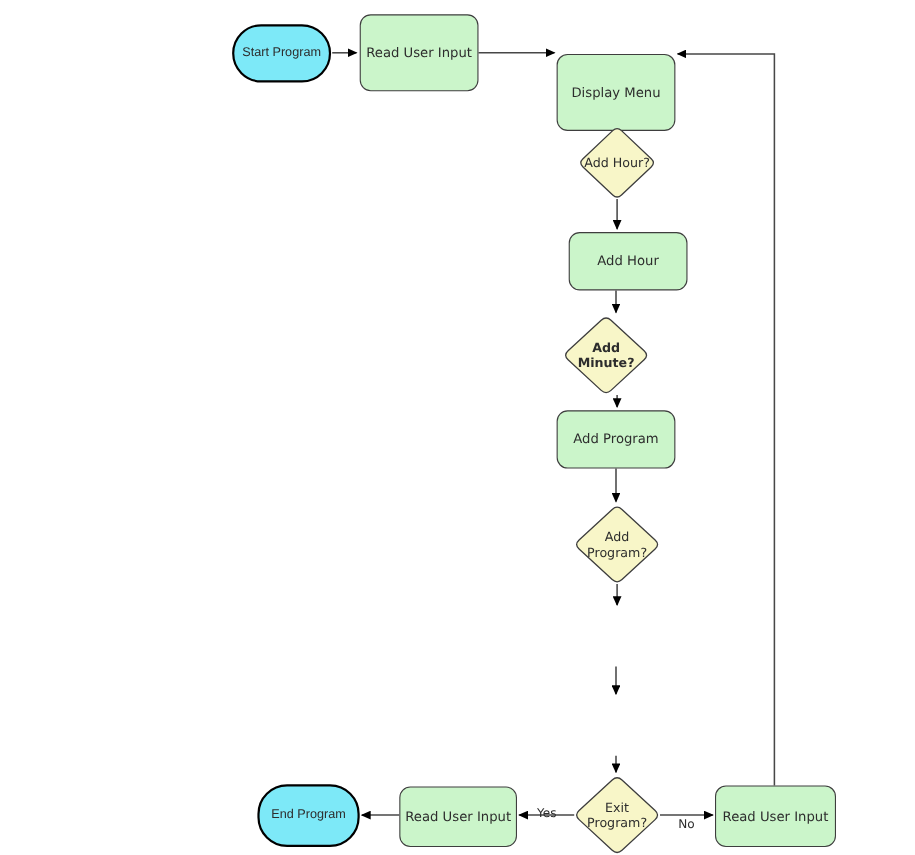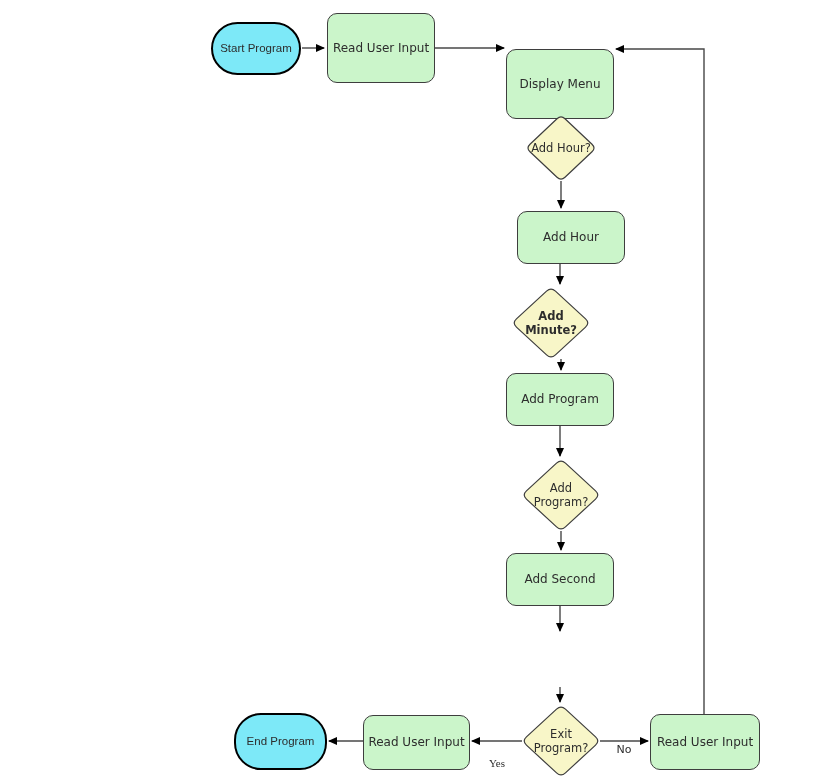--- a/index.html
+++ b/index.html
@@ -49,21 +49,21 @@
   #n-addminq{left:512px;top:287px;width:78px;height:72px;font-weight:bold;}
   #n-addmin{left:506px;top:373px;width:108px;height:53px;}
   #n-addsecq{left:522px;top:459px;width:78px;height:72px;}
   #n-addsec{left:506px;top:553px;width:108px;height:53px;}
   #n-disptime{left:506px;top:634px;width:108px;height:53px;}
   #n-exitq{left:522px;top:705px;width:78px;height:72px;}
   #n-readright{left:650px;top:714px;width:110px;height:56px;}
   #n-readleft{left:363px;top:715px;width:107px;height:55px;}
   #n-end{left:234px;top:713px;width:93px;height:57px;}
   .edge-label{position:absolute;font-size:11px;color:var(--text);transform:translateX(-50%);}
-  #lbl-yes{left:497px;top:757px;font-family:Liberation Serif, serif;}
+  #lbl-yes{left:497px;top:733px;}
   #lbl-no{left:624px;top:743px;}
 </style>
 </head>
 <body>
 
 <div class="canvas">
 
   <svg class="edge-layer" width="832" height="777" viewBox="0 0 832 777">
     <defs>
       <marker id="arrow" markerUnits="userSpaceOnUse" markerWidth="9" markerHeight="8" refX="8" refY="4" orient="auto">
@@ -120,23 +120,20 @@
     <span class="label">Add Program</span>
   </div>
 
   <div class="node decision" id="n-addsecq">
     <svg class="dshape" viewBox="0 0 100 100" preserveAspectRatio="none">
       <path d="M44.3,5.7 Q50,0 55.7,5.7 L94.3,44.3 Q100,50 94.3,55.7 L55.7,94.3 Q50,100 44.3,94.3 L5.7,55.7 Q0,50 5.7,44.3 Z"></path>
     </svg>
     <span class="label">Add Program?</span>
   </div>
 
-  <div class="node process" id="n-addsec">
-    <span class="label">Add Second</span>
-  </div>
 
 
   <div class="node decision" id="n-exitq">
     <svg class="dshape" viewBox="0 0 100 100" preserveAspectRatio="none">
       <path d="M44.3,5.7 Q50,0 55.7,5.7 L94.3,44.3 Q100,50 94.3,55.7 L55.7,94.3 Q50,100 44.3,94.3 L5.7,55.7 Q0,50 5.7,44.3 Z"></path>
     </svg>
     <span class="label">Exit
 Program?</span>
   </div>
 

